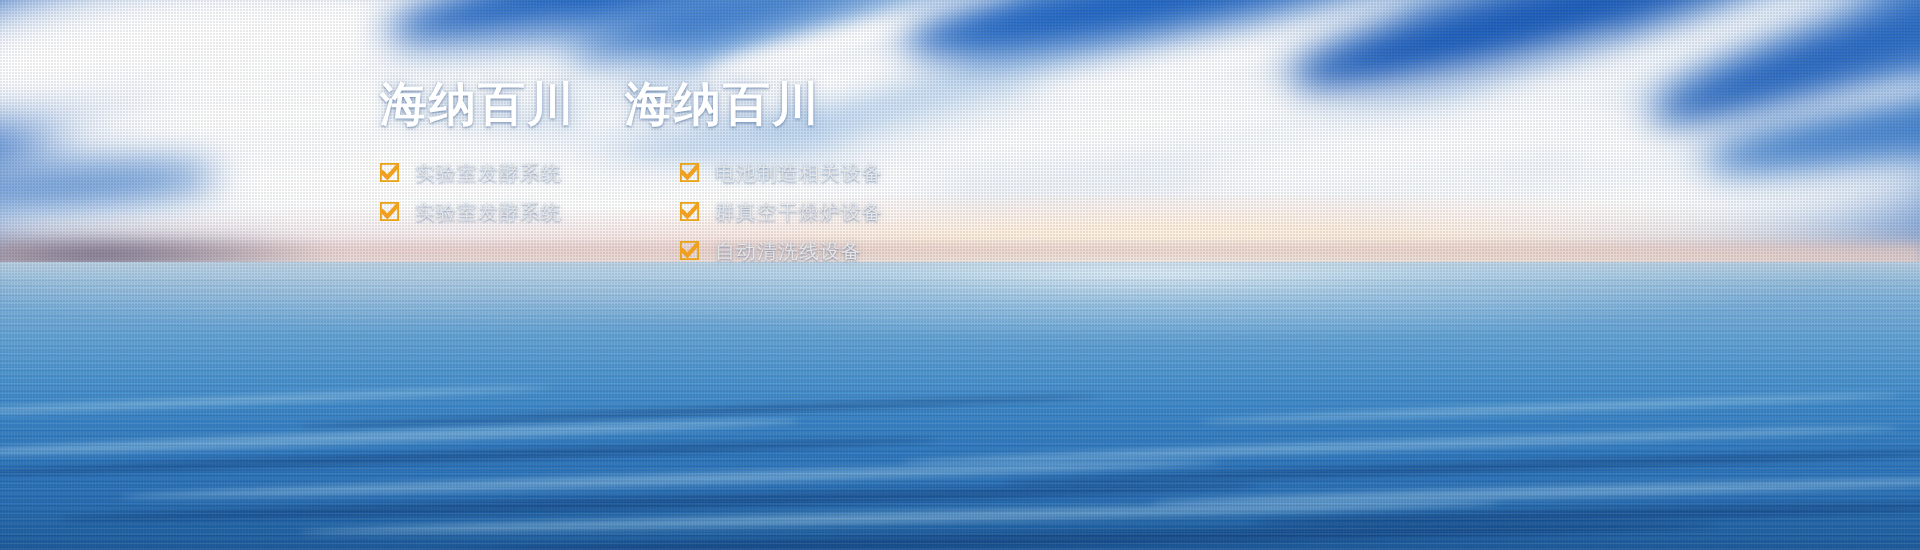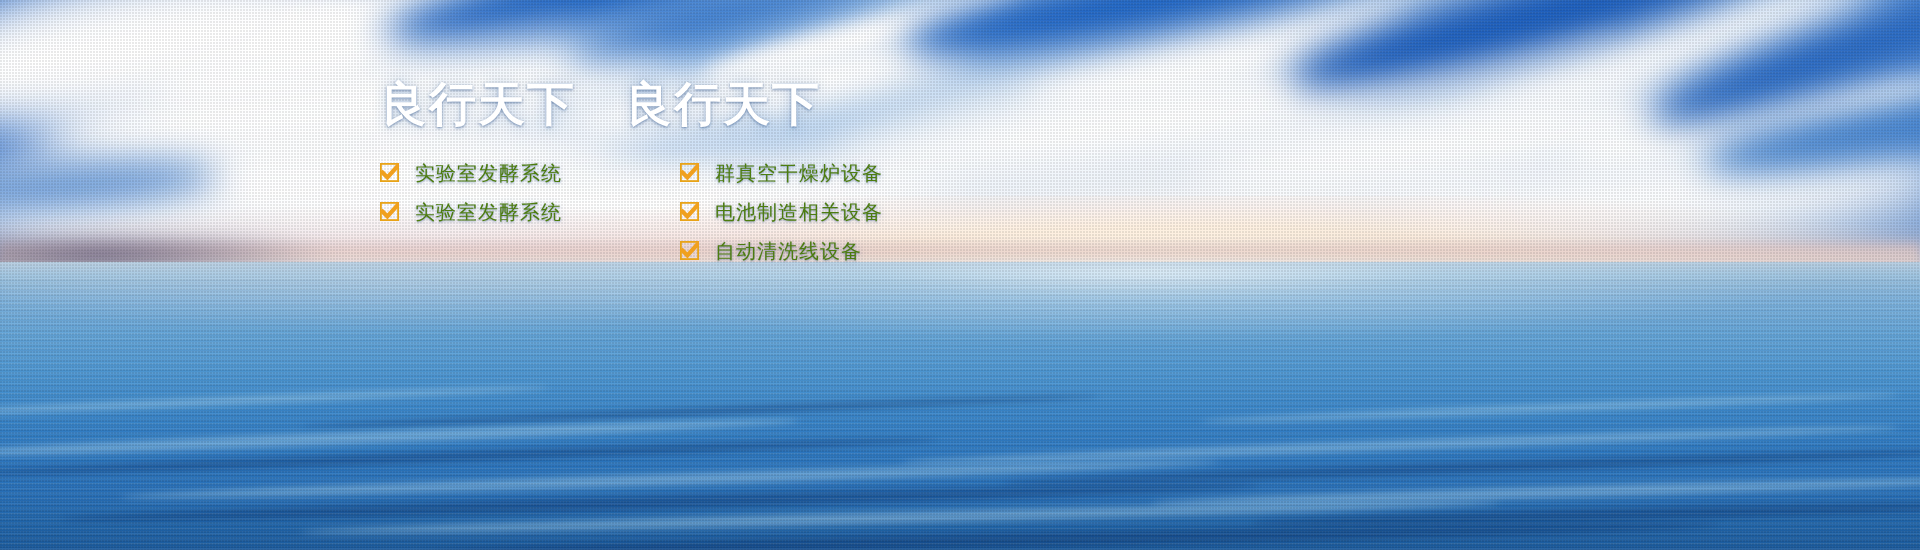--- a/index.html
+++ b/index.html
@@ -246,21 +246,21 @@
     flex: 0 0 auto;
     width: 19px;
     height: 19px;
     margin-right: 16px;
     display: block;
   }
   .check-icon svg { display: block; }
   .item-label {
     font-size: 20px;
     font-weight: normal;
-    color: #4d7c0f;
+    color: #e5e5e5;
     letter-spacing: 1px;
     line-height: 1;
     white-space: nowrap;
     text-shadow:
       0 1px 2px rgba(30,70,130,0.45),
       0 0 8px rgba(40,96,170,0.22);
   }
 </style>
 </head>
 <body>
@@ -313,21 +313,21 @@
   <div class="wave light" style="left:1150px; top:486px; width:850px; height:11px; transform:rotate(-1.6deg);"></div>
   <div class="wave dark" style="left:1250px; top:508px; width:760px; height:12px; transform:rotate(-1.4deg);"></div>
   <div class="wave light" style="left:-150px; top:398px; width:700px; height:8px; transform:rotate(-2.4deg);"></div>
   <div class="wave dark" style="left:300px; top:408px; width:800px; height:7px; transform:rotate(-2.2deg);"></div>
   <div class="wave light" style="left:1200px; top:404px; width:700px; height:8px; transform:rotate(-2.2deg);"></div>
 
   <div class="ripples"></div>
 
   <div class="content">
 
-    <h1 class="headline">良行天下　良行天下</h1>
+    <h1 class="headline">海纳百川　海纳百川</h1>
 
     <div class="lists">
 
       <div class="list-col col-left">
 
         <div class="list-item">
           <span class="check-icon">
             <svg width="19" height="19" viewBox="0 0 19 19">
               <rect x="0.9" y="0.9" width="17.2" height="17.2" fill="none" stroke="#e8a317" stroke-width="1.8"></rect>
               <path d="M2.6 9.6 L7.4 14.4 L19.8 0.6" fill="none" stroke="#f0a01e" stroke-width="4.2" stroke-linecap="square"></path>
@@ -351,31 +351,31 @@
 
       <div class="list-col col-right">
 
         <div class="list-item">
           <span class="check-icon">
             <svg width="19" height="19" viewBox="0 0 19 19">
               <rect x="0.9" y="0.9" width="17.2" height="17.2" fill="none" stroke="#e8a317" stroke-width="1.8"></rect>
               <path d="M2.6 9.6 L7.4 14.4 L19.8 0.6" fill="none" stroke="#f0a01e" stroke-width="4.2" stroke-linecap="square"></path>
             </svg>
           </span>
+          <span class="item-label">电池制造相关设备</span>
+        </div>
+
+        <div class="list-item">
+          <span class="check-icon">
+            <svg width="19" height="19" viewBox="0 0 19 19">
+              <rect x="0.9" y="0.9" width="17.2" height="17.2" fill="none" stroke="#e8a317" stroke-width="1.8"></rect>
+              <path d="M2.6 9.6 L7.4 14.4 L19.8 0.6" fill="none" stroke="#f0a01e" stroke-width="4.2" stroke-linecap="square"></path>
+            </svg>
+          </span>
           <span class="item-label">群真空干燥炉设备</span>
-        </div>
-
-        <div class="list-item">
-          <span class="check-icon">
-            <svg width="19" height="19" viewBox="0 0 19 19">
-              <rect x="0.9" y="0.9" width="17.2" height="17.2" fill="none" stroke="#e8a317" stroke-width="1.8"></rect>
-              <path d="M2.6 9.6 L7.4 14.4 L19.8 0.6" fill="none" stroke="#f0a01e" stroke-width="4.2" stroke-linecap="square"></path>
-            </svg>
-          </span>
-          <span class="item-label">电池制造相关设备</span>
         </div>
 
         <div class="list-item">
           <span class="check-icon">
             <svg width="19" height="19" viewBox="0 0 19 19">
               <rect x="0.9" y="0.9" width="17.2" height="17.2" fill="none" stroke="#e8a317" stroke-width="1.8"></rect>
               <path d="M2.6 9.6 L7.4 14.4 L19.8 0.6" fill="none" stroke="#f0a01e" stroke-width="4.2" stroke-linecap="square"></path>
             </svg>
           </span>
           <span class="item-label">自动清洗线设备</span>

